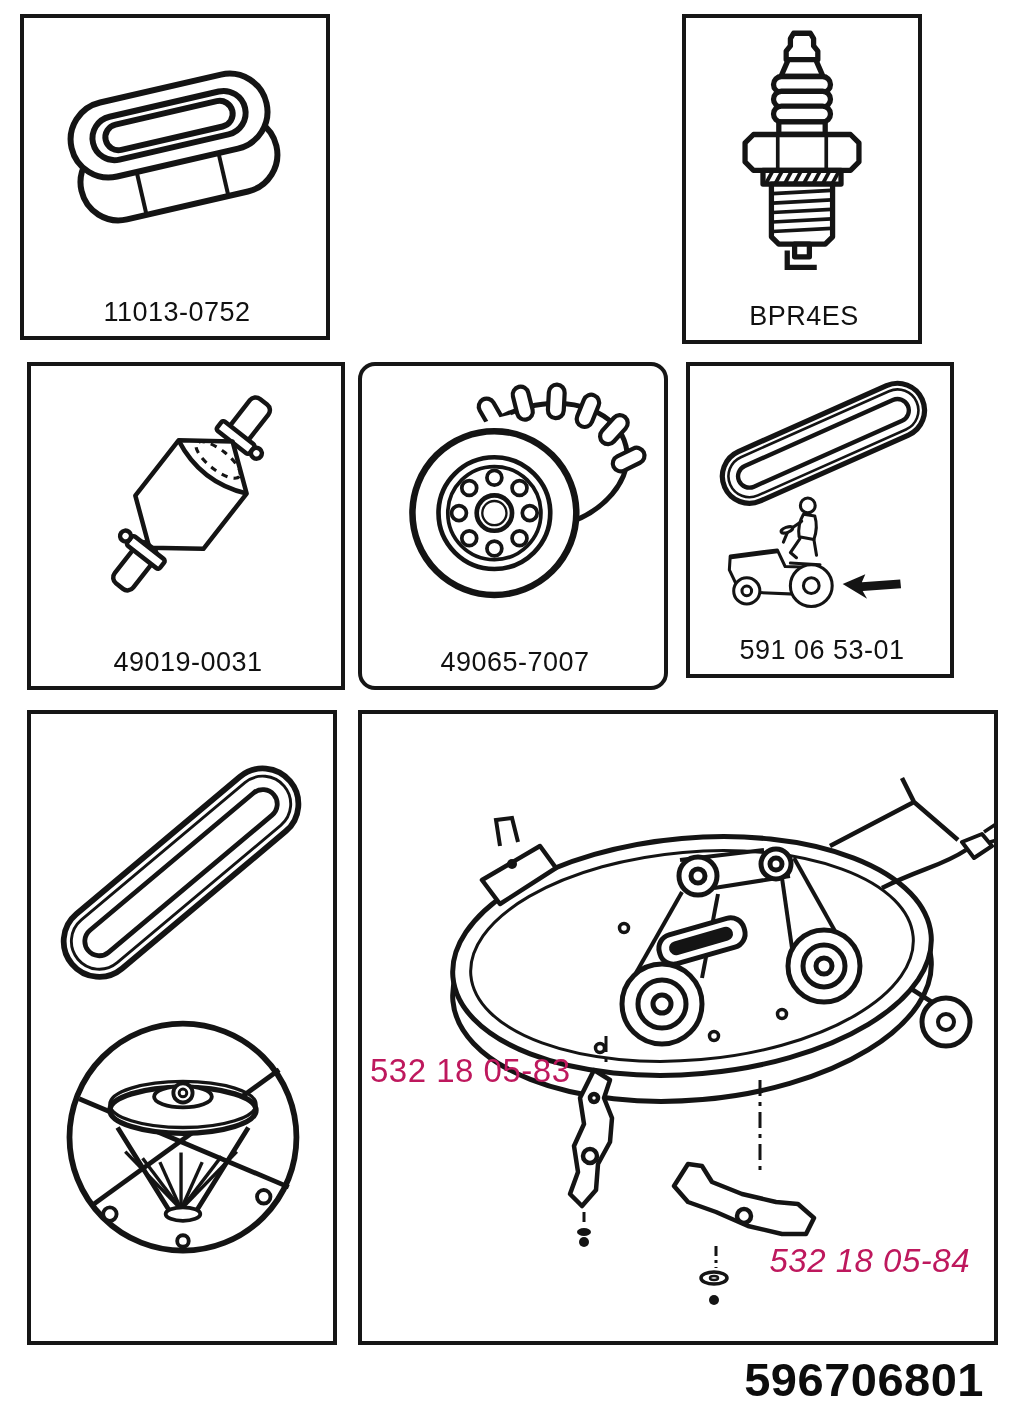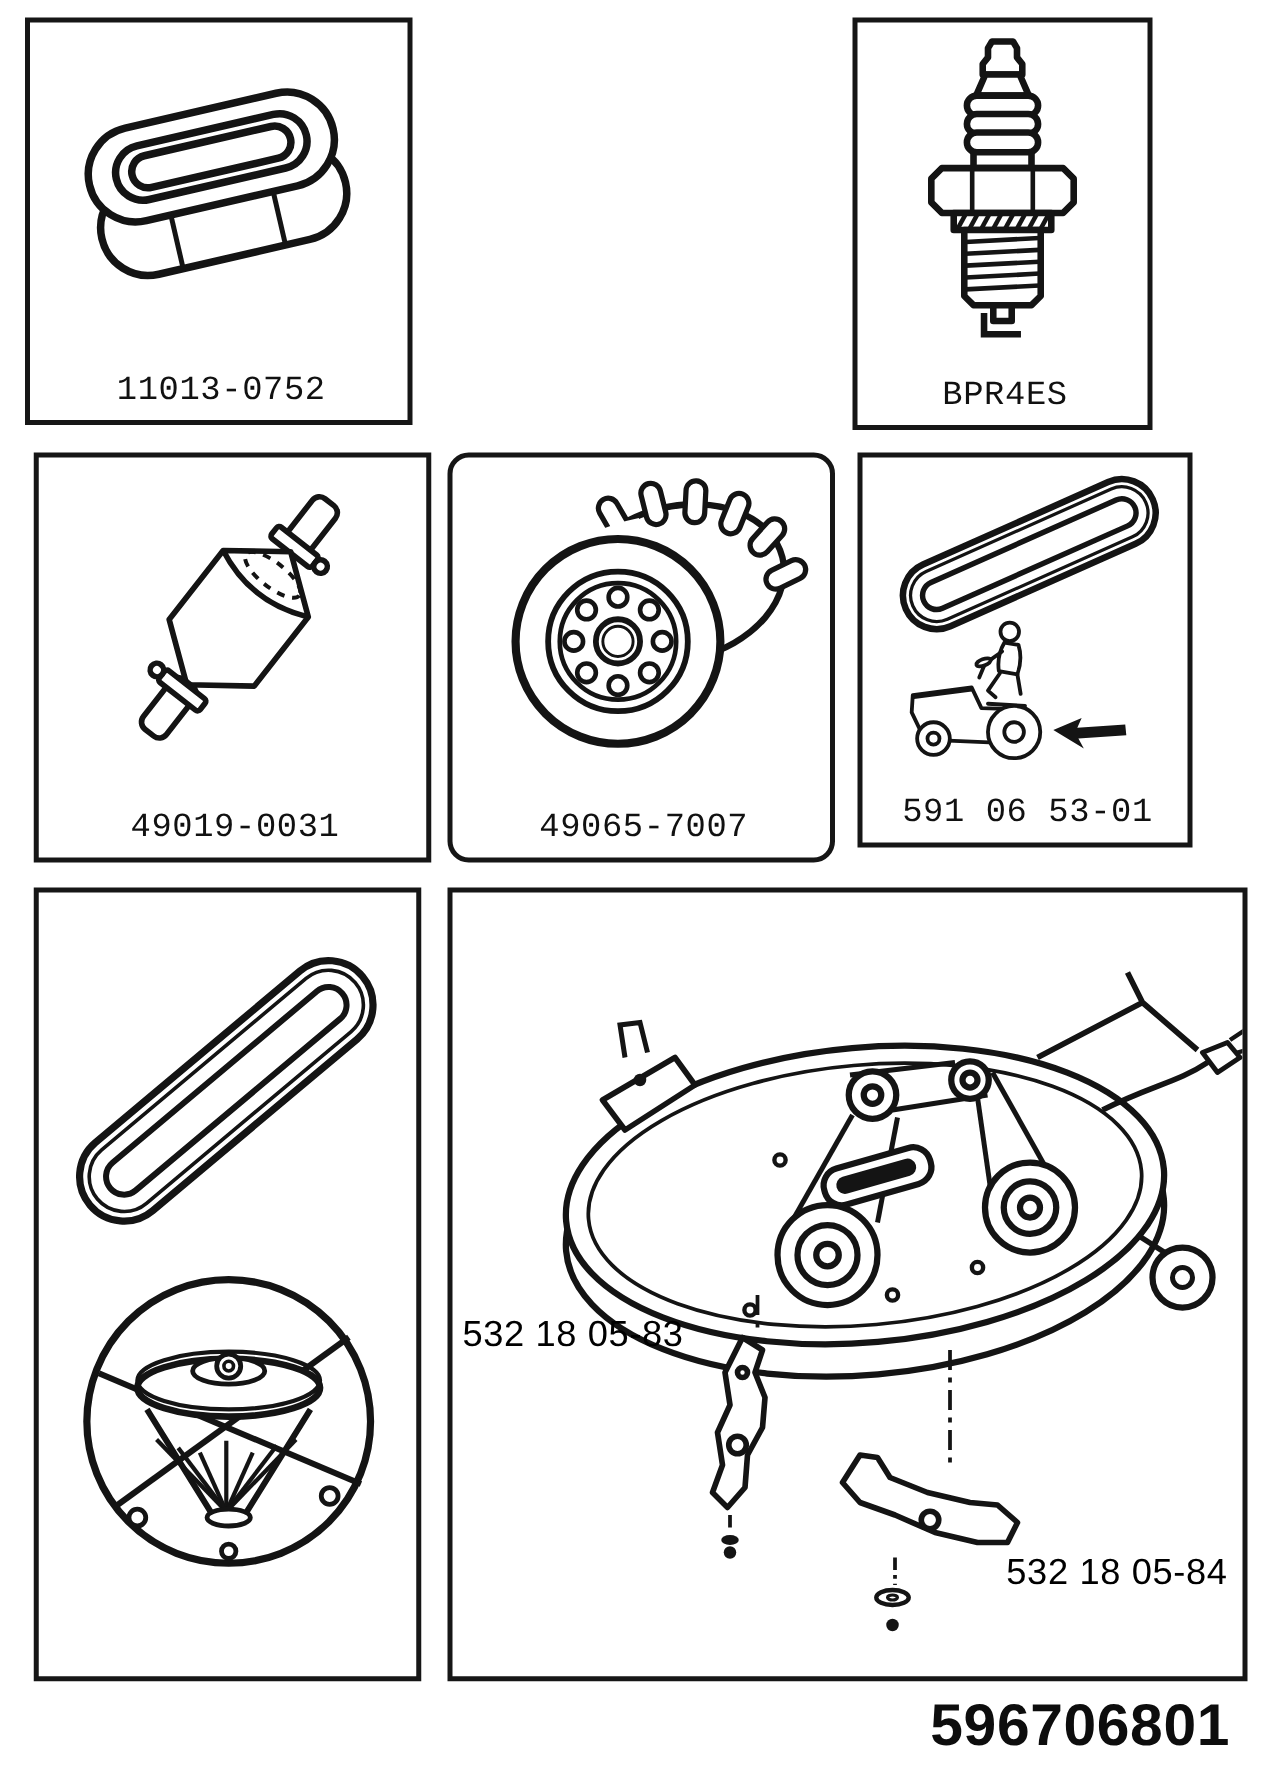--- a/index.html
+++ b/index.html
@@ -30,31 +30,30 @@
   .part-label {
     position: absolute;
     left: 4px;
     right: 0;
     bottom: 8px;
     text-align: center;
     font-size: 27px;
     letter-spacing: 0.5px;
     color: #111111;
     white-space: nowrap;
-    font-family: Liberation Mono, monospace;
   }
   .deck-label {
     position: absolute;
-    font-size: 29px;
+    font-size: 33px;
     letter-spacing: 0.5px;
-    color: #000000;
+    color: #be185d;
     white-space: nowrap;
   }
   #label-blade-left  { left: 8px;  top: 338px; }
-  #label-blade-right { right: 12px; top: 528px; }
+  #label-blade-right { right: 24px; top: 528px; font-style: italic; }
   #panel-air-filter        { left: 20px;  top: 14px;  width: 310px; height: 326px; }
   #panel-spark-plug        { left: 682px; top: 14px;  width: 240px; height: 330px; }
   #panel-fuel-filter       { left: 27px;  top: 362px; width: 318px; height: 328px; }
   #panel-oil-filter        { left: 358px; top: 362px; width: 310px; height: 328px; border-radius: 17px; }
   #panel-drive-belt        { left: 686px; top: 362px; width: 268px; height: 316px; }
   #panel-deck-belt-spindle { left: 27px;  top: 710px; width: 310px; height: 635px; }
   #panel-mower-deck        { left: 358px; top: 710px; width: 640px; height: 635px; }
   .doc-number {
     position: absolute;
     right: 40px;

